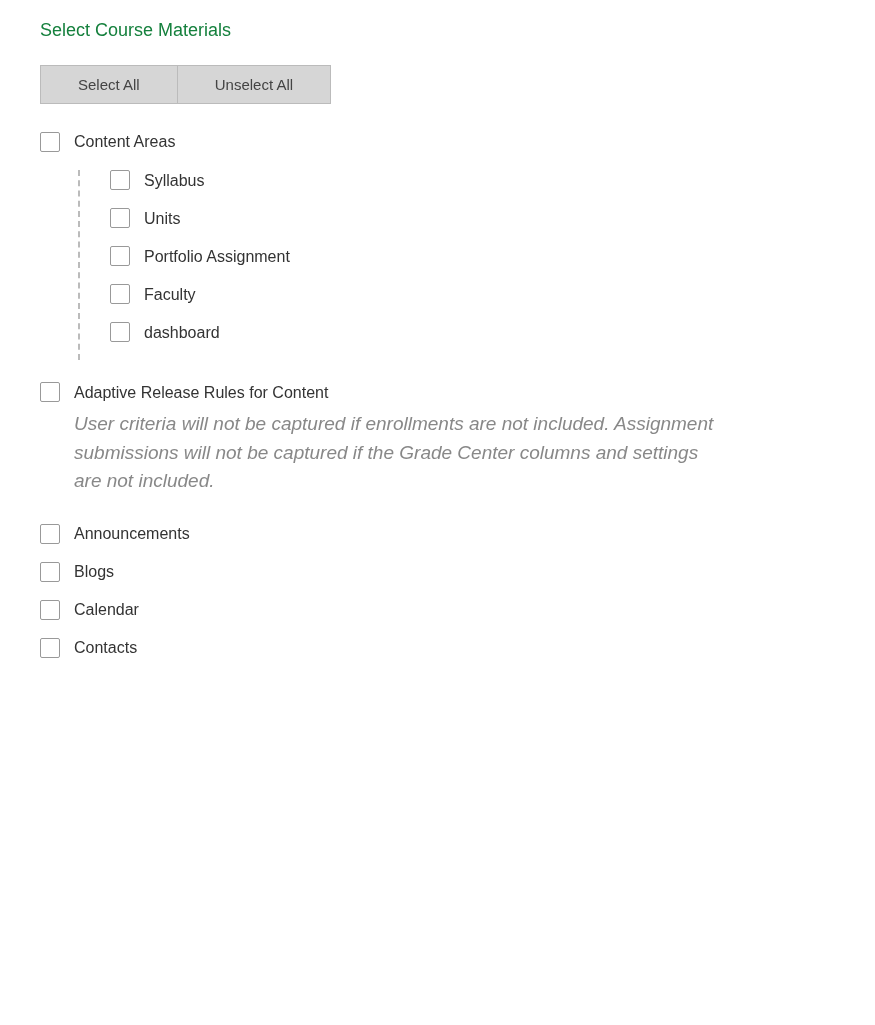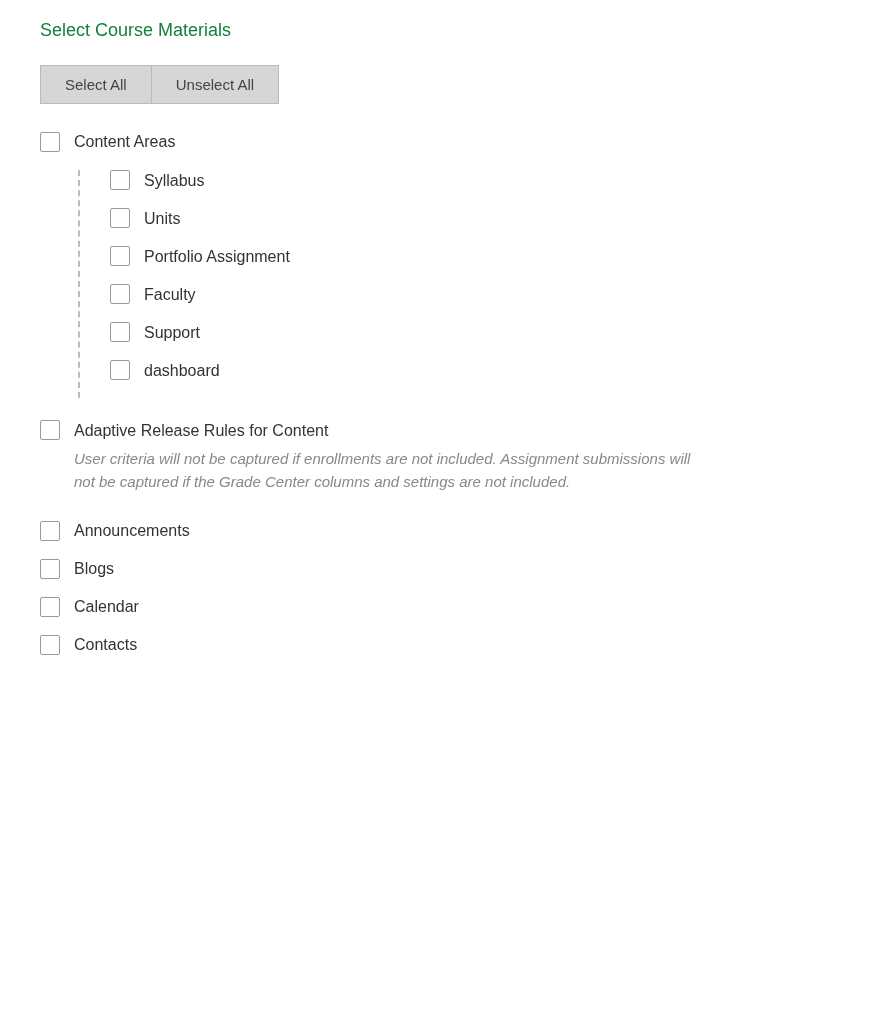--- a/index.html
+++ b/index.html
@@ -25,21 +25,21 @@
       font-weight: normal;
     }
 
     .button-group {
       display: flex;
       gap: 0;
       margin-bottom: 28px;
     }
 
     .btn {
-      padding: 10px 24px;
+      padding: 10px 37px;
       font-size: 15px;
       background: #d6d6d6;
       border: 1px solid #bbb;
       cursor: pointer;
       color: #444;
       font-family: Arial, Helvetica, sans-serif;
     }
 
     .btn:first-child {
       border-right: none;
@@ -141,21 +141,21 @@
       -webkit-appearance: none;
       background: #fff;
       border-radius: 2px;
     }
 
     .adaptive-text-block {
       margin-left: 34px;
     }
 
     .adaptive-note {
-      font-size: 15px;
+      font-size: 19px;
       color: #888;
       font-style: italic;
       line-height: 1.5;
       max-width: 640px;
     }
   </style>
 </head>
 <body>
 
 <h1 class="page-title">Select Course Materials</h1>
@@ -188,24 +188,20 @@
       <div class="child-checkbox-row">
         <input type="checkbox" style="">
         <span class="child-label">Portfolio Assignment</span>
       </div>
 
       <div class="child-checkbox-row">
         <input type="checkbox" style="">
         <span class="child-label">Faculty</span>
       </div>
 
-      <div class="child-checkbox-row">
-        <input type="checkbox" style="">
-        <span class="child-label">Support</span>
-      </div>
 
       <div class="child-checkbox-row">
         <input type="checkbox" style="">
         <span class="child-label">dashboard</span>
       </div>
 
     </div>
   </div>
 </div>
 

